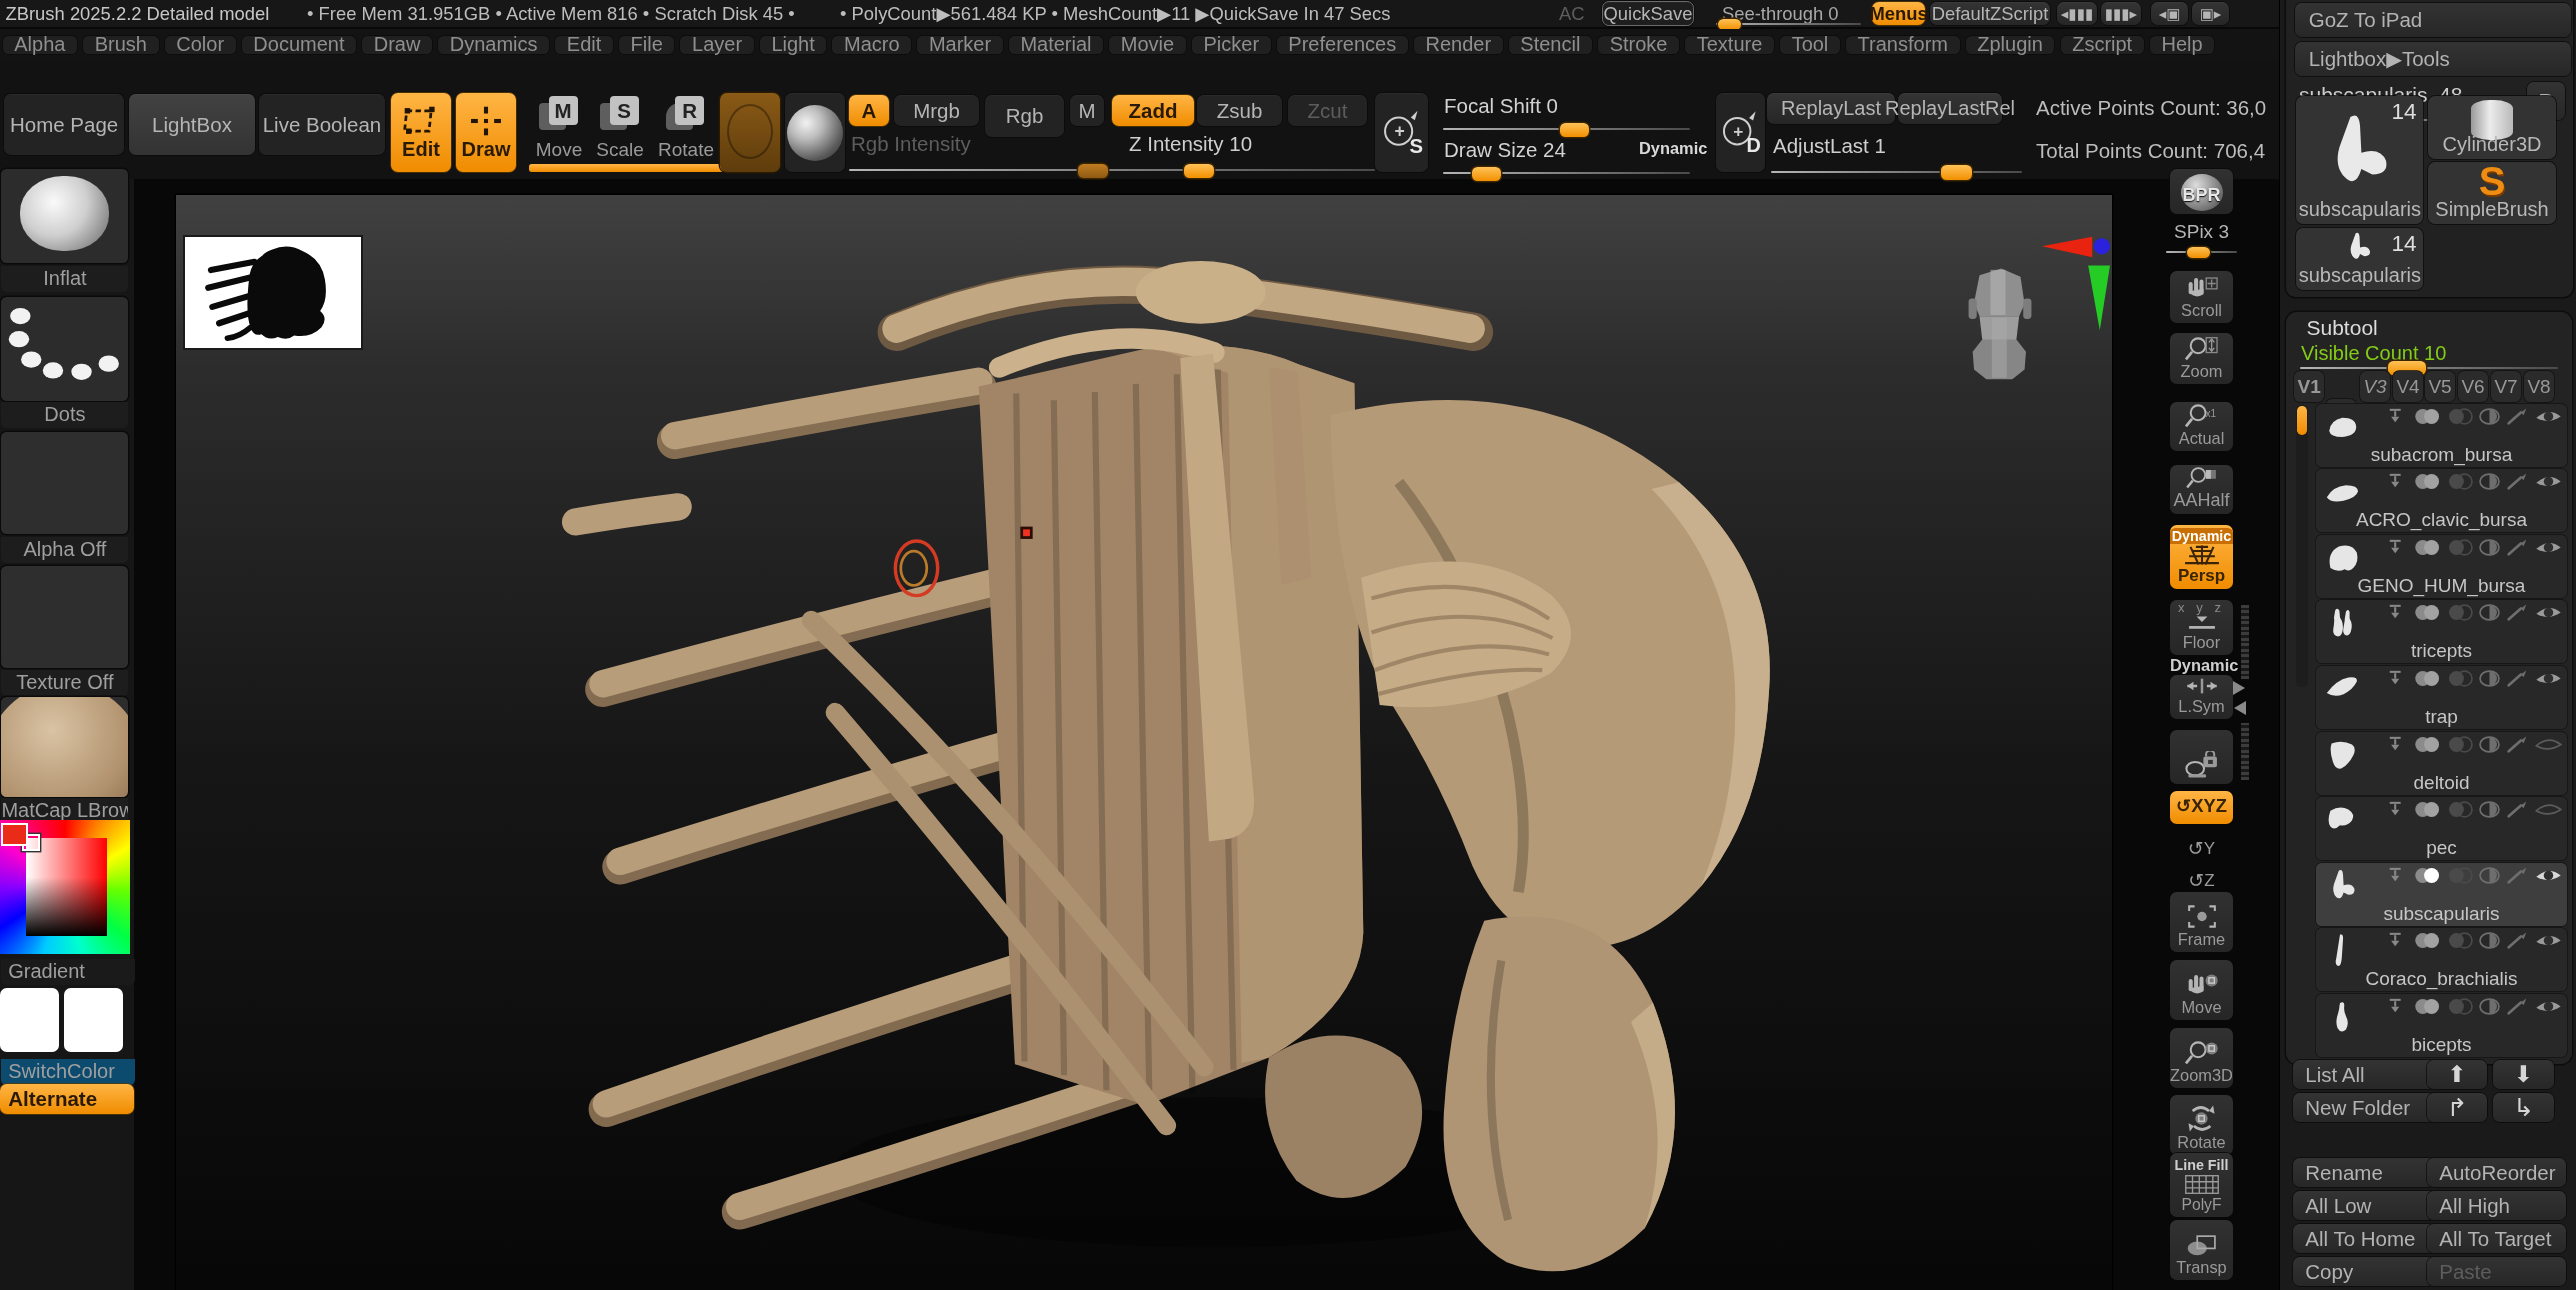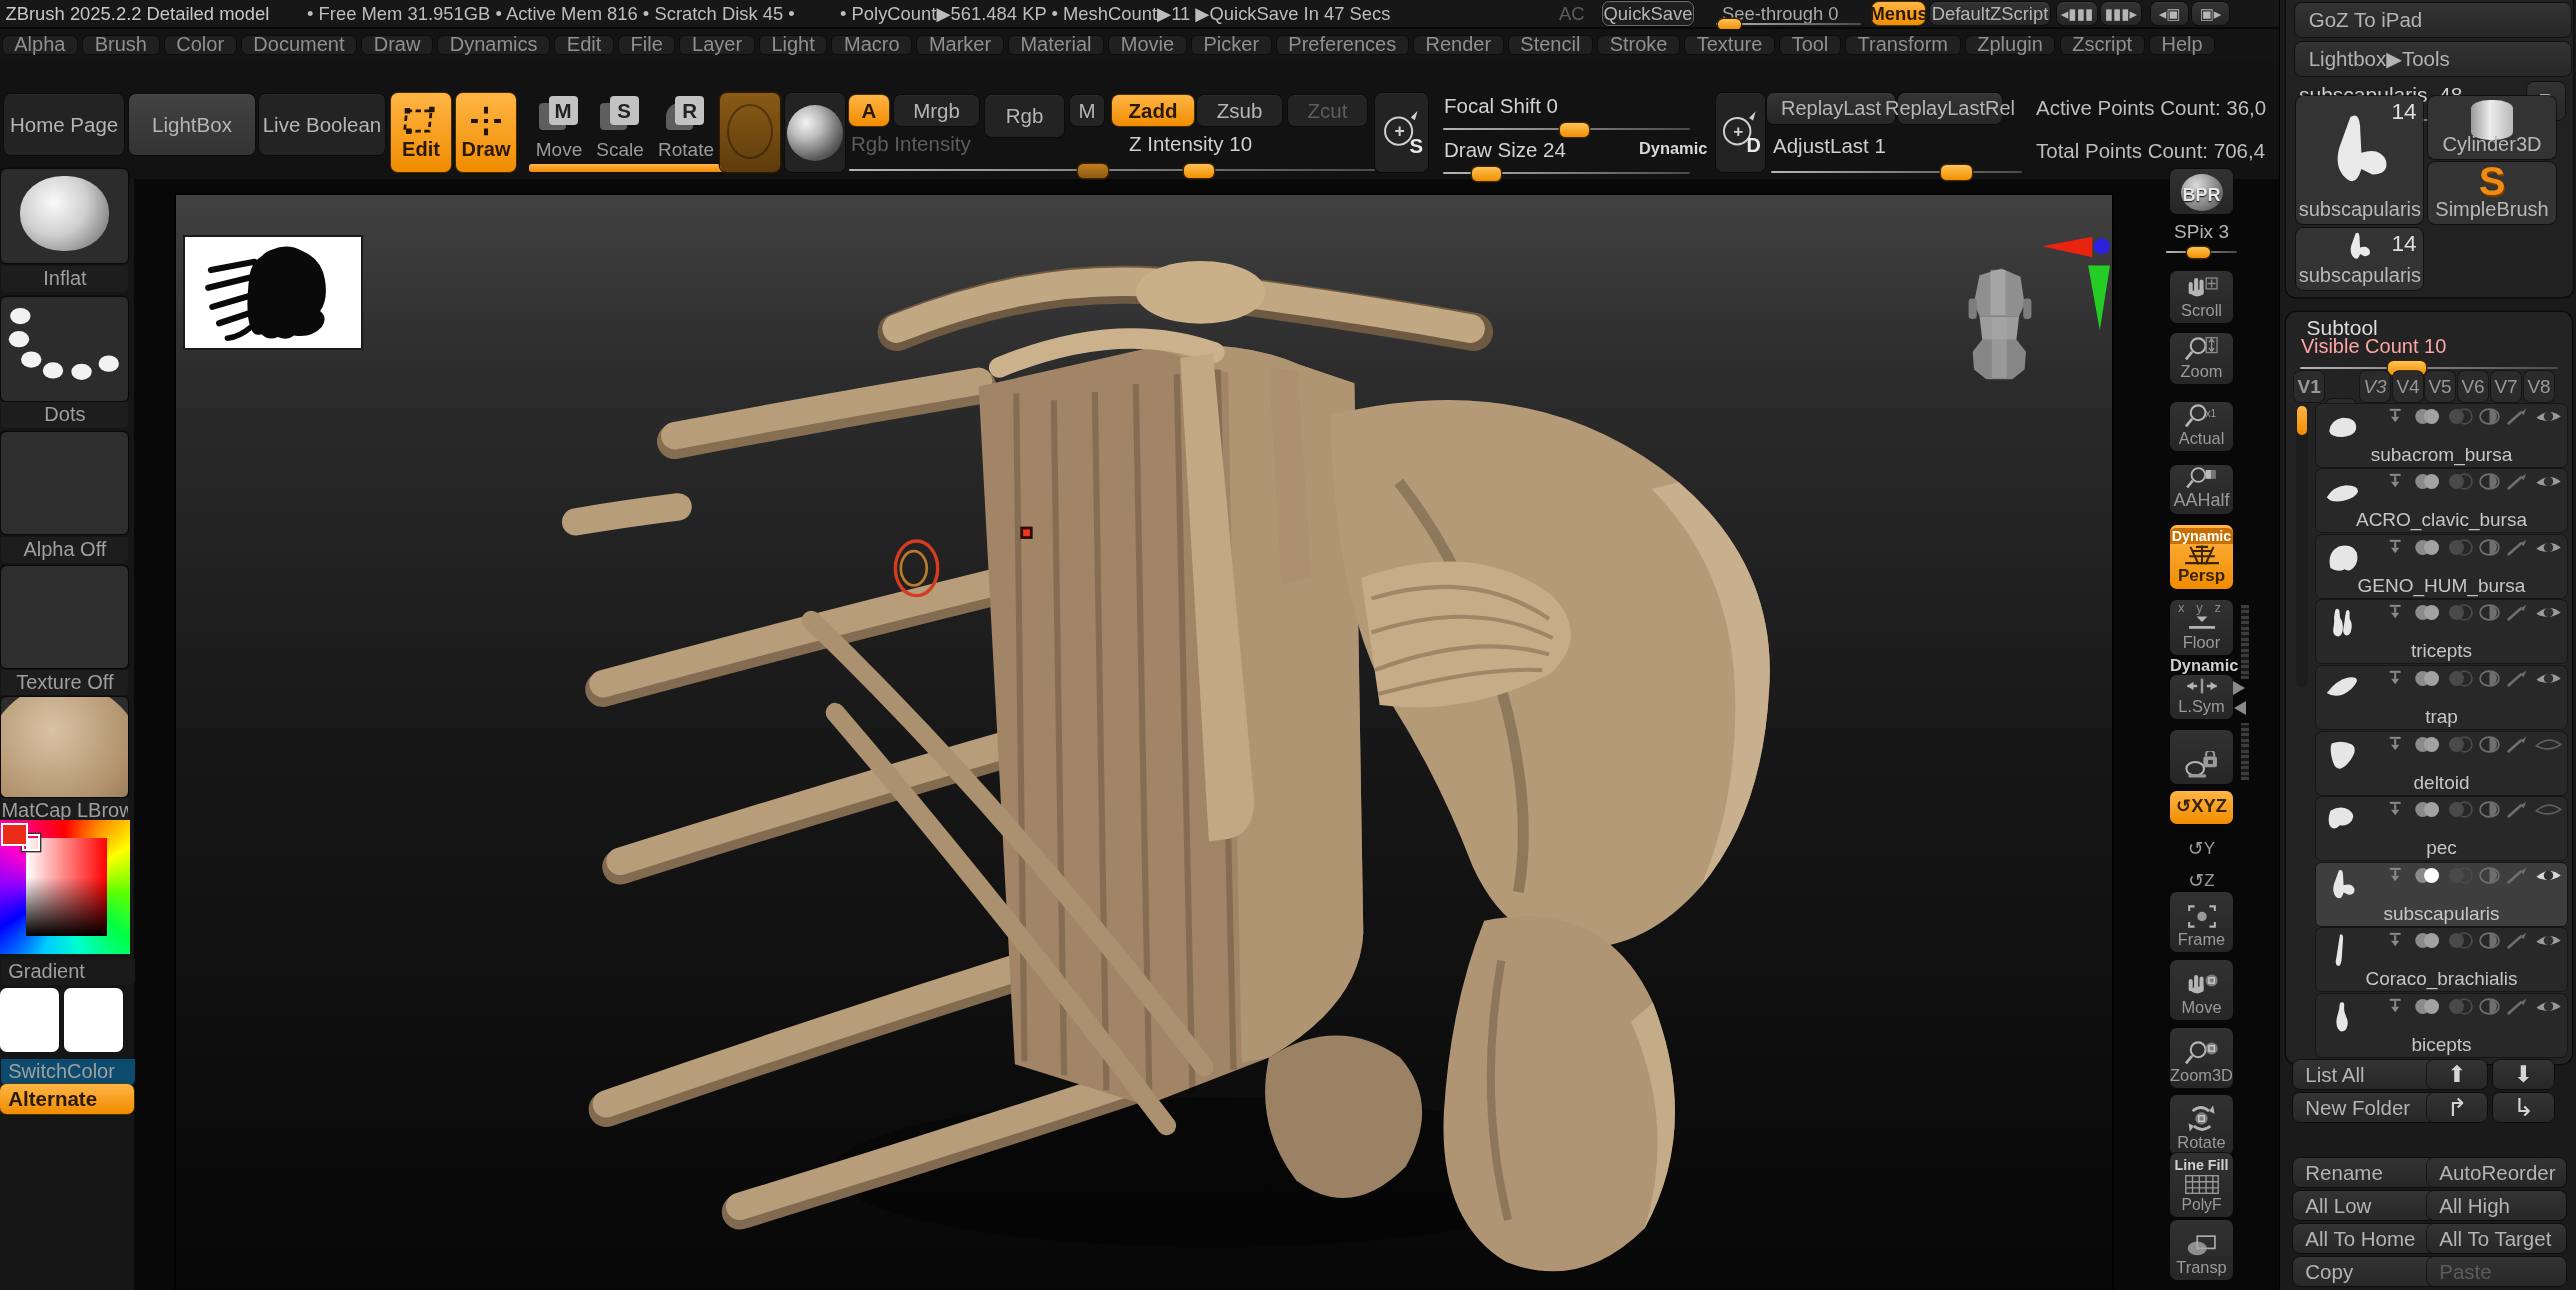--- a/index.html
+++ b/index.html
@@ -570,21 +570,21 @@
     <span class="badge">14</span>
     <svg width="61" height="38" viewBox="0 0 70 70" style="margin:1.4px auto 0;display:block">
       <path fill="#e9e9e9" d="M28 8 Q34 4 35 14 L36 34 Q50 30 54 40 Q56 50 44 50 L36 46 Q32 60 24 52 Q16 44 20 30 Z"></path>
     </svg>
     <div class="toolname">subscapularis</div>
   </div>
 </div>
 
 <div class="abs" id="subtoolbox">
   <div class="abs lbl" style="left:20.5px;top:4.1px;font-size:21px;color:#dcdcdc">Subtool</div>
-  <div class="abs lbl" style="left:15px;top:23px;font-size:20px;color:#fca5a5">Visible Count 10</div>
+  <div class="abs lbl" style="left:15px;top:30px;font-size:20px;color:#84cc16">Visible Count 10</div>
   <div class="slidertrack" style="left:13.7px;top:55px;width:258px"></div>
   <div class="knob" style="left:102px;top:49px;width:38px;height:13.7px"></div>
   <div id="vtabs">
       <div class="vtab orange" style="left: 8.2px;">V1</div>
       <div class="vtab" style="left: 40px; margin-top: 28px;">V2</div>
       <div class="vtab" style="left: 74px; font-style: italic;">V3</div>
       <div class="vtab" style="left: 107px;">V4</div>
       <div class="vtab" style="left: 139px;">V5</div>
       <div class="vtab" style="left: 172px;">V6</div>
       <div class="vtab" style="left: 205px;">V7</div>

